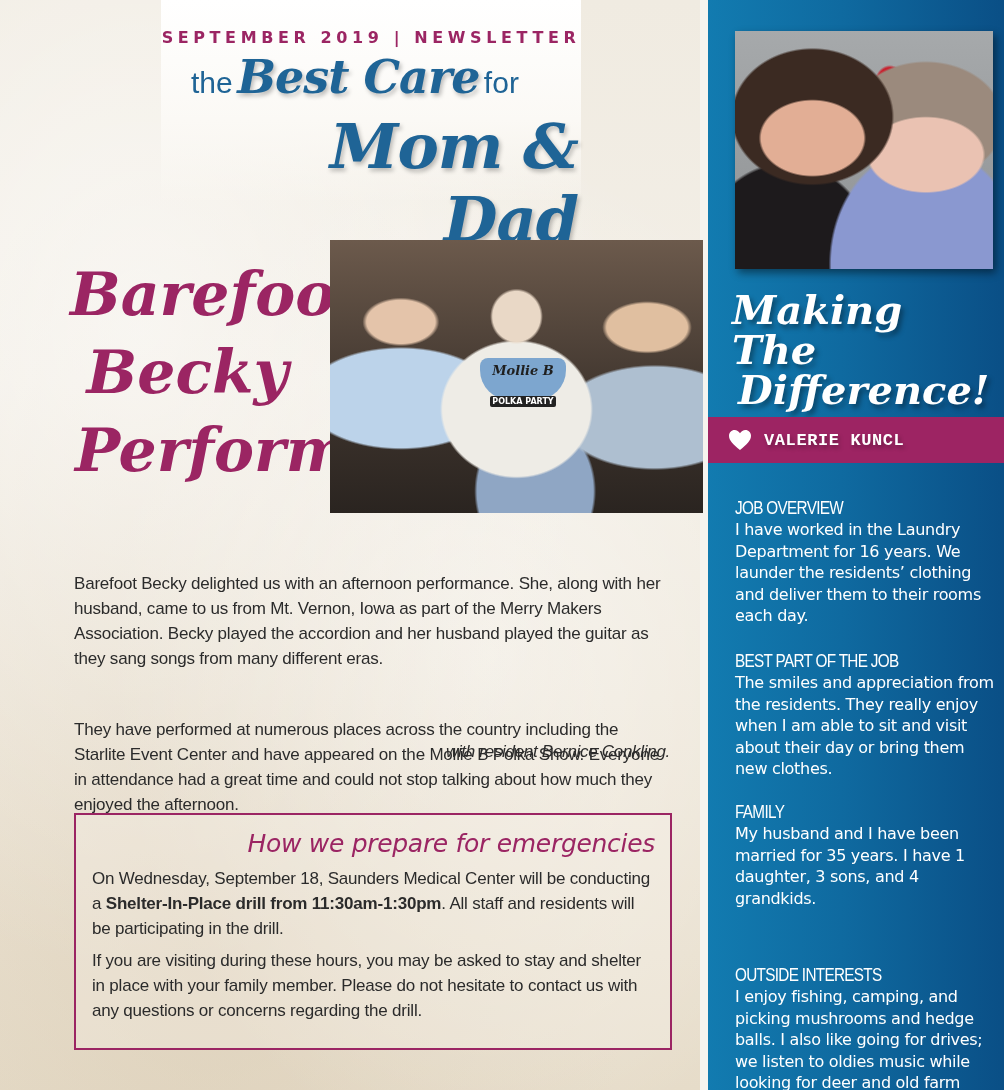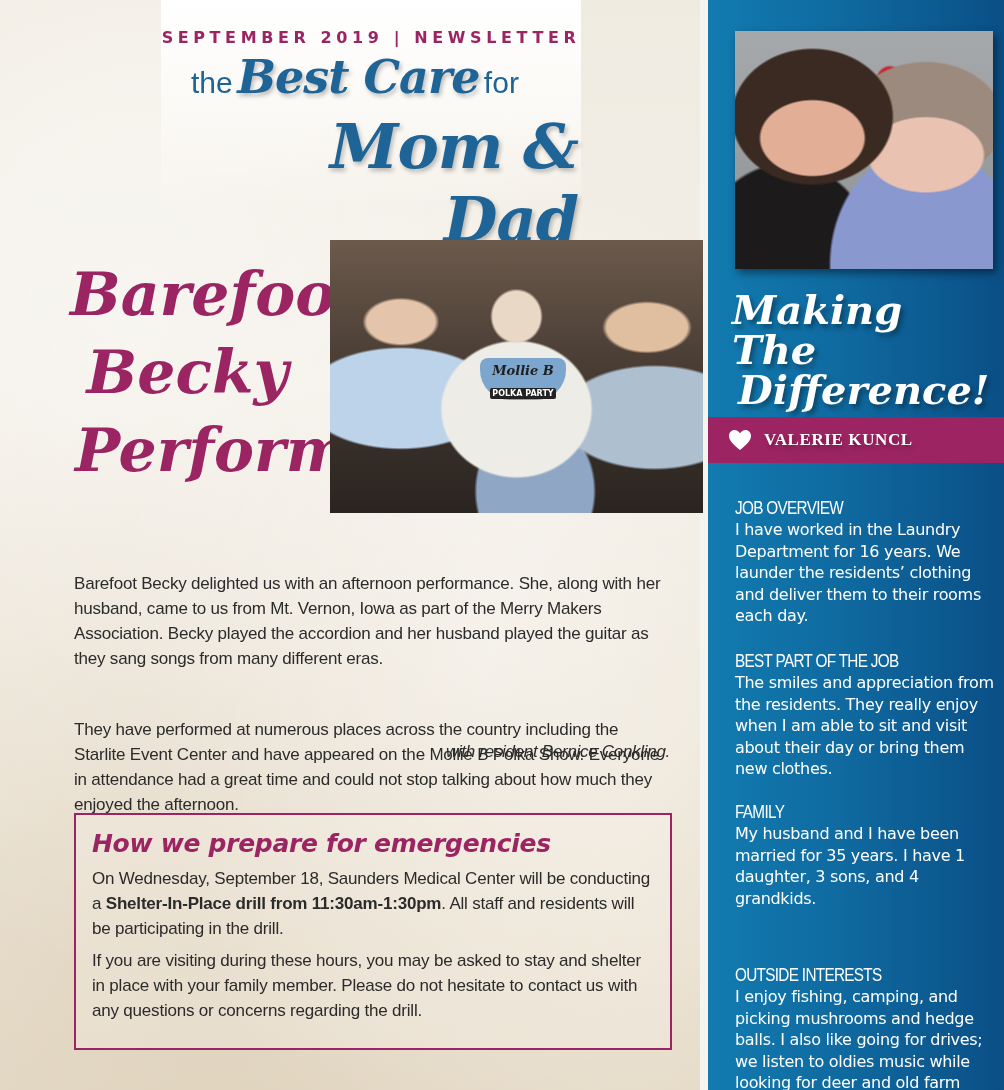--- a/index.html
+++ b/index.html
@@ -79,21 +79,21 @@
       radial-gradient(ellipse at 55% 92%, #8fa6c4 0 20%, rgba(0,0,0,0) 21%),
       linear-gradient(180deg, #6c5a4c 0%, #3e342d 60%, #2a2420 100%);
   }
   .shirt-logo {
     position: absolute; left: 150px; top: 118px; width: 86px; height: 42px;
     background: #7da6cf; border-radius: 8px 8px 30px 30px;
     color: #1f1f1f; font-family: "DejaVu Serif", serif; font-style: italic;
     font-size: 13px; font-weight: bold; text-align: center; line-height: 18px;
     padding-top: 4px;
   }
-  .shirt-logo small { display: block; font-family: "DejaVu Sans", sans-serif; font-style: normal; font-size: 8px; background:#222; color:#fff; margin: 8px 10px; line-height: 11px; border-radius: 2px; }
+  .shirt-logo small { display: block; font-family: "DejaVu Sans", sans-serif; font-style: normal; font-size: 8px; background:#222; color:#fff; margin: 16px 10px; line-height: 11px; border-radius: 2px; }
 
   .article-body {
     position: absolute; left: 74px; top: 525px; width: 600px;
     font-family: "Liberation Sans", sans-serif; font-size: 17px; line-height: 25px;
     color: #2b2b2b;
   }
   .article-body p { margin-bottom: 8px; letter-spacing: -0.2px; margin-top: 46px; }
   .caption {
     position: absolute; left: 74px; top: 739px; width: 596px;
     text-align: right; font-style: italic; font-size: 17px; line-height: 25px;
@@ -101,22 +101,22 @@
   }
 
   
   .emergency-box {
     position: absolute; left: 74px; top: 813px; width: 598px; height: 237px;
     border: 2px solid #9b2563;
     padding: 14px 15px 0 16px;
     background: rgba(247,242,233,0.35);
   }
   .emergency-title {
-    font-family: "DejaVu Sans", sans-serif; font-style: italic; font-weight: bold;
-    font-size: 25px; color: #9b2563; margin-bottom: 8px; letter-spacing: -0.3px;
+    font-family: "DejaVu Sans", sans-serif; font-style: italic; font-weight: normal;
+    font-size: 25px; color: #9b2563; margin-bottom: 8px; letter-spacing: -0.3px; text-align: right;
   }
   .emergency-box p {
     font-size: 17px; line-height: 25px; color: #2b2b2b; margin-bottom: 7px; letter-spacing: -0.2px;
   }
   .emergency-box b { font-weight: bold; }
 
   
   .right-panel {
     position: absolute; left: 708px; top: 0; width: 296px; height: 1090px;
     background: linear-gradient(90deg, #127bb0 0%, #0f6aa0 45%, #0a4f86 100%);
@@ -143,21 +143,21 @@
   }
   .panel-title span { display: block; }
   .panel-title .pt-2 { padding-left: 6px; }
   .name-banner {
     position: absolute; left: 0; top: 417px; width: 296px; height: 46px;
     background: #9d2463;
     display: flex; align-items: center; padding-left: 20px;
   }
   .heart-icon { width: 24px; height: 22px; margin-right: 12px; }
   .name-text {
-    font-family: Liberation Serif, serif; font-weight: bold; font-size: 17px;
+    font-family: Liberation Mono, monospace; font-weight: bold; font-size: 17px;
     letter-spacing: 0.6px; color: #ffffff;
     text-shadow: 2px 3px 4px rgba(0,0,0,0.3);
   }
   .qa {
     position: absolute; left: 27px; width: 260px;
   }
   .qa-heading {
     font-family: "Liberation Sans", sans-serif; font-size: 18px; line-height: 22px;
     font-weight: normal; text-transform: uppercase; letter-spacing: -0.8px;
     transform: scaleX(0.85); transform-origin: left;

